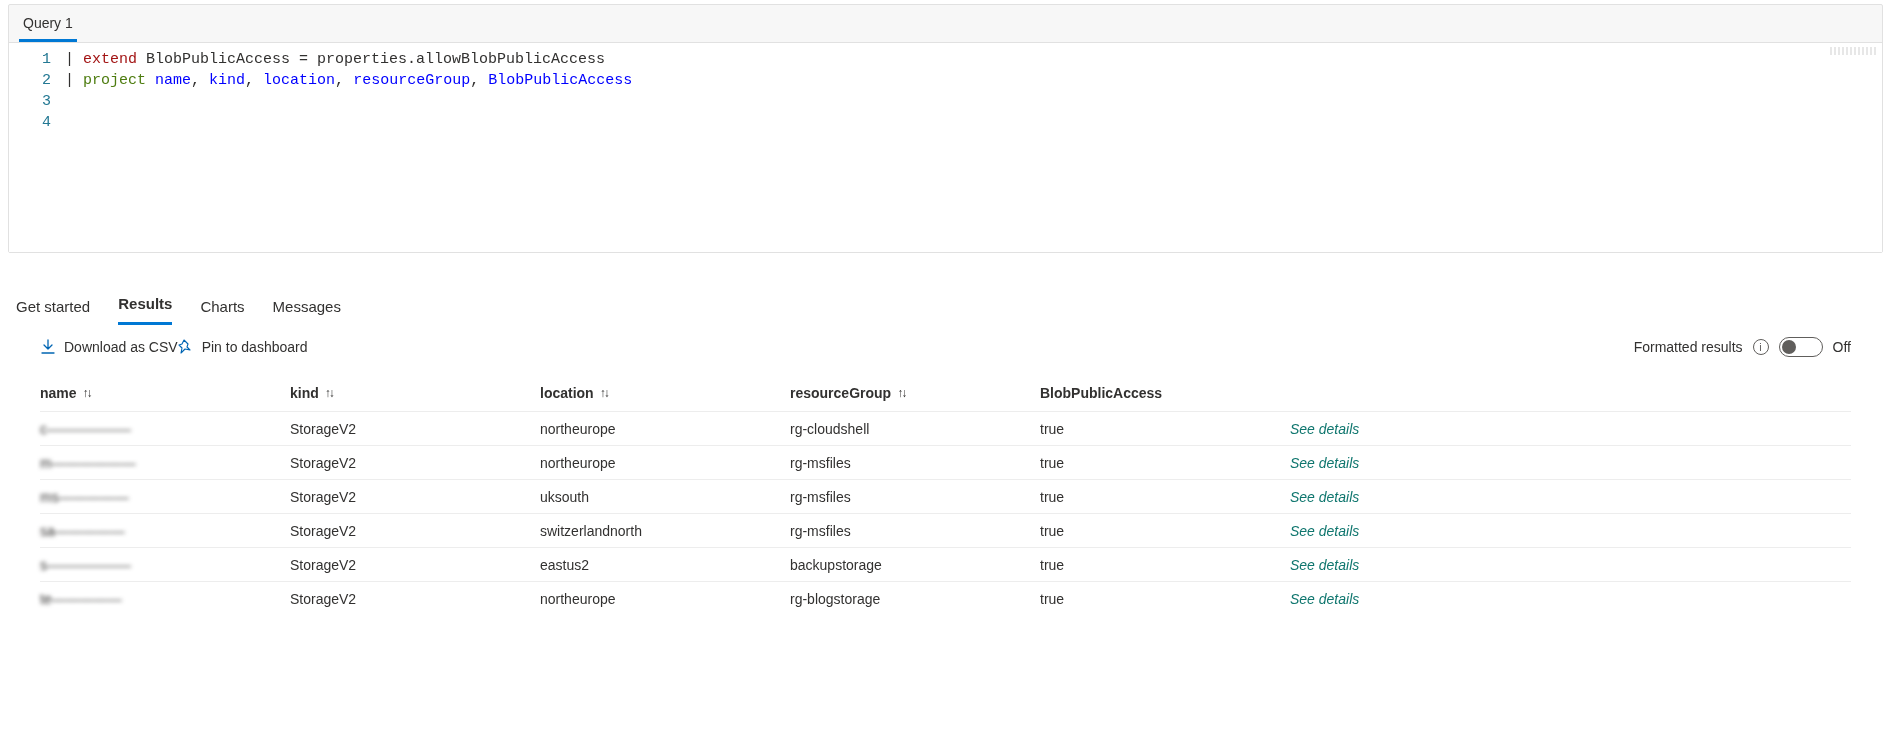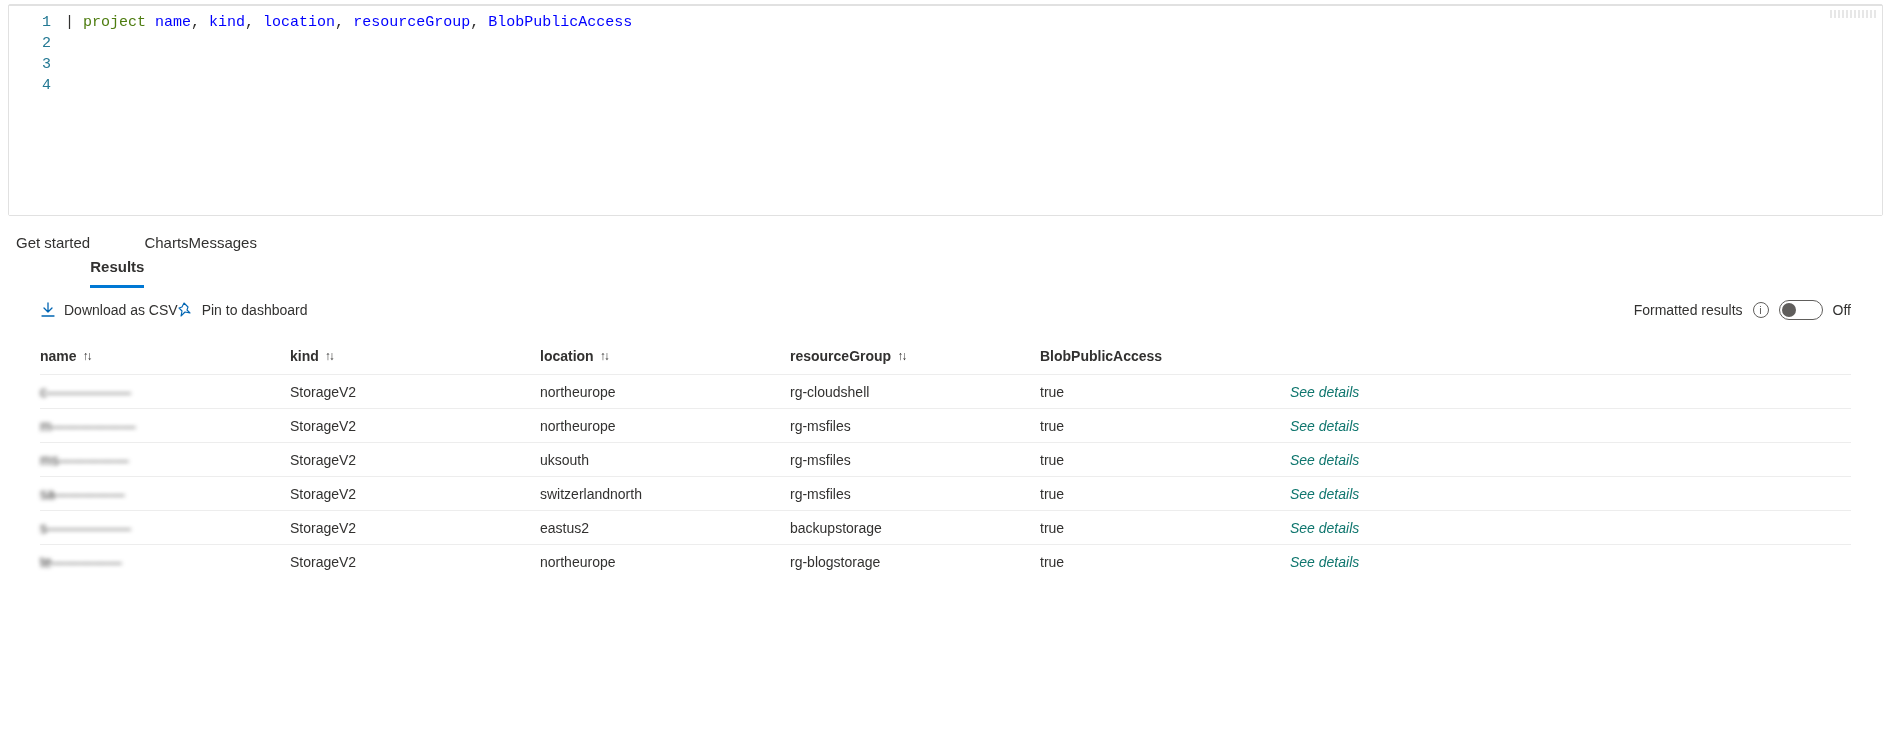--- a/index.html
+++ b/index.html
@@ -63,21 +63,23 @@
   .minimap {
     position: absolute; right: 4px; top: 4px;
     width: 48px; height: 8px;
     background: repeating-linear-gradient(90deg,#cfcfcf 0 2px,#fff 2px 4px);
     opacity:.5;
   }
 
   
   .result-tabs {
     display: flex;
+    gap: 28px;
     padding: 14px 0 0 16px;
+    align-items: flex-end;
   }
   .result-tab {
     font-size: 15px;
     padding: 4px 0 10px 0;
     color: #323130;
     cursor: pointer;
   }
   .result-tab.active {
     font-weight: 600;
     border-bottom: 3px solid #0078d4;
@@ -139,29 +141,33 @@
     filter: blur(2px);
     user-select:none;
   }
 </style>
 </head>
 <body>
 
 <div class="app">
 
   <div class="editor-wrap">
+    <div class="editor-tabs">
+      <div class="editor-tab">Query 1</div>
+    </div>
     <div class="code-area">
       <div class="minimap"></div>
       <div class="gutter">
         <div>1</div>
         <div>2</div>
         <div>3</div>
         <div>4</div>
       </div>
       <div class="lines">
+        <div class="ln"><span class="tok-punct">| </span><span class="tok-kw">extend</span><span class="tok-punct"> BlobPublicAccess = properties</span><span class="tok-prop">.allowBlobPublicAccess</span></div>
         <div class="ln"><span class="tok-punct">| </span><span class="tok-proj">project</span><span class="tok-field"> name</span><span class="tok-punct">, </span><span class="tok-field">kind</span><span class="tok-punct">, </span><span class="tok-field">location</span><span class="tok-punct">, </span><span class="tok-field">resourceGroup</span><span class="tok-punct">, </span><span class="tok-field">BlobPublicAccess</span></div>
       </div>
     </div>
   </div>
 
   <div class="result-tabs">
     <div class="result-tab">Get started</div>
     <div class="result-tab active">Results</div>
     <div class="result-tab">Charts</div>
     <div class="result-tab">Messages</div>

